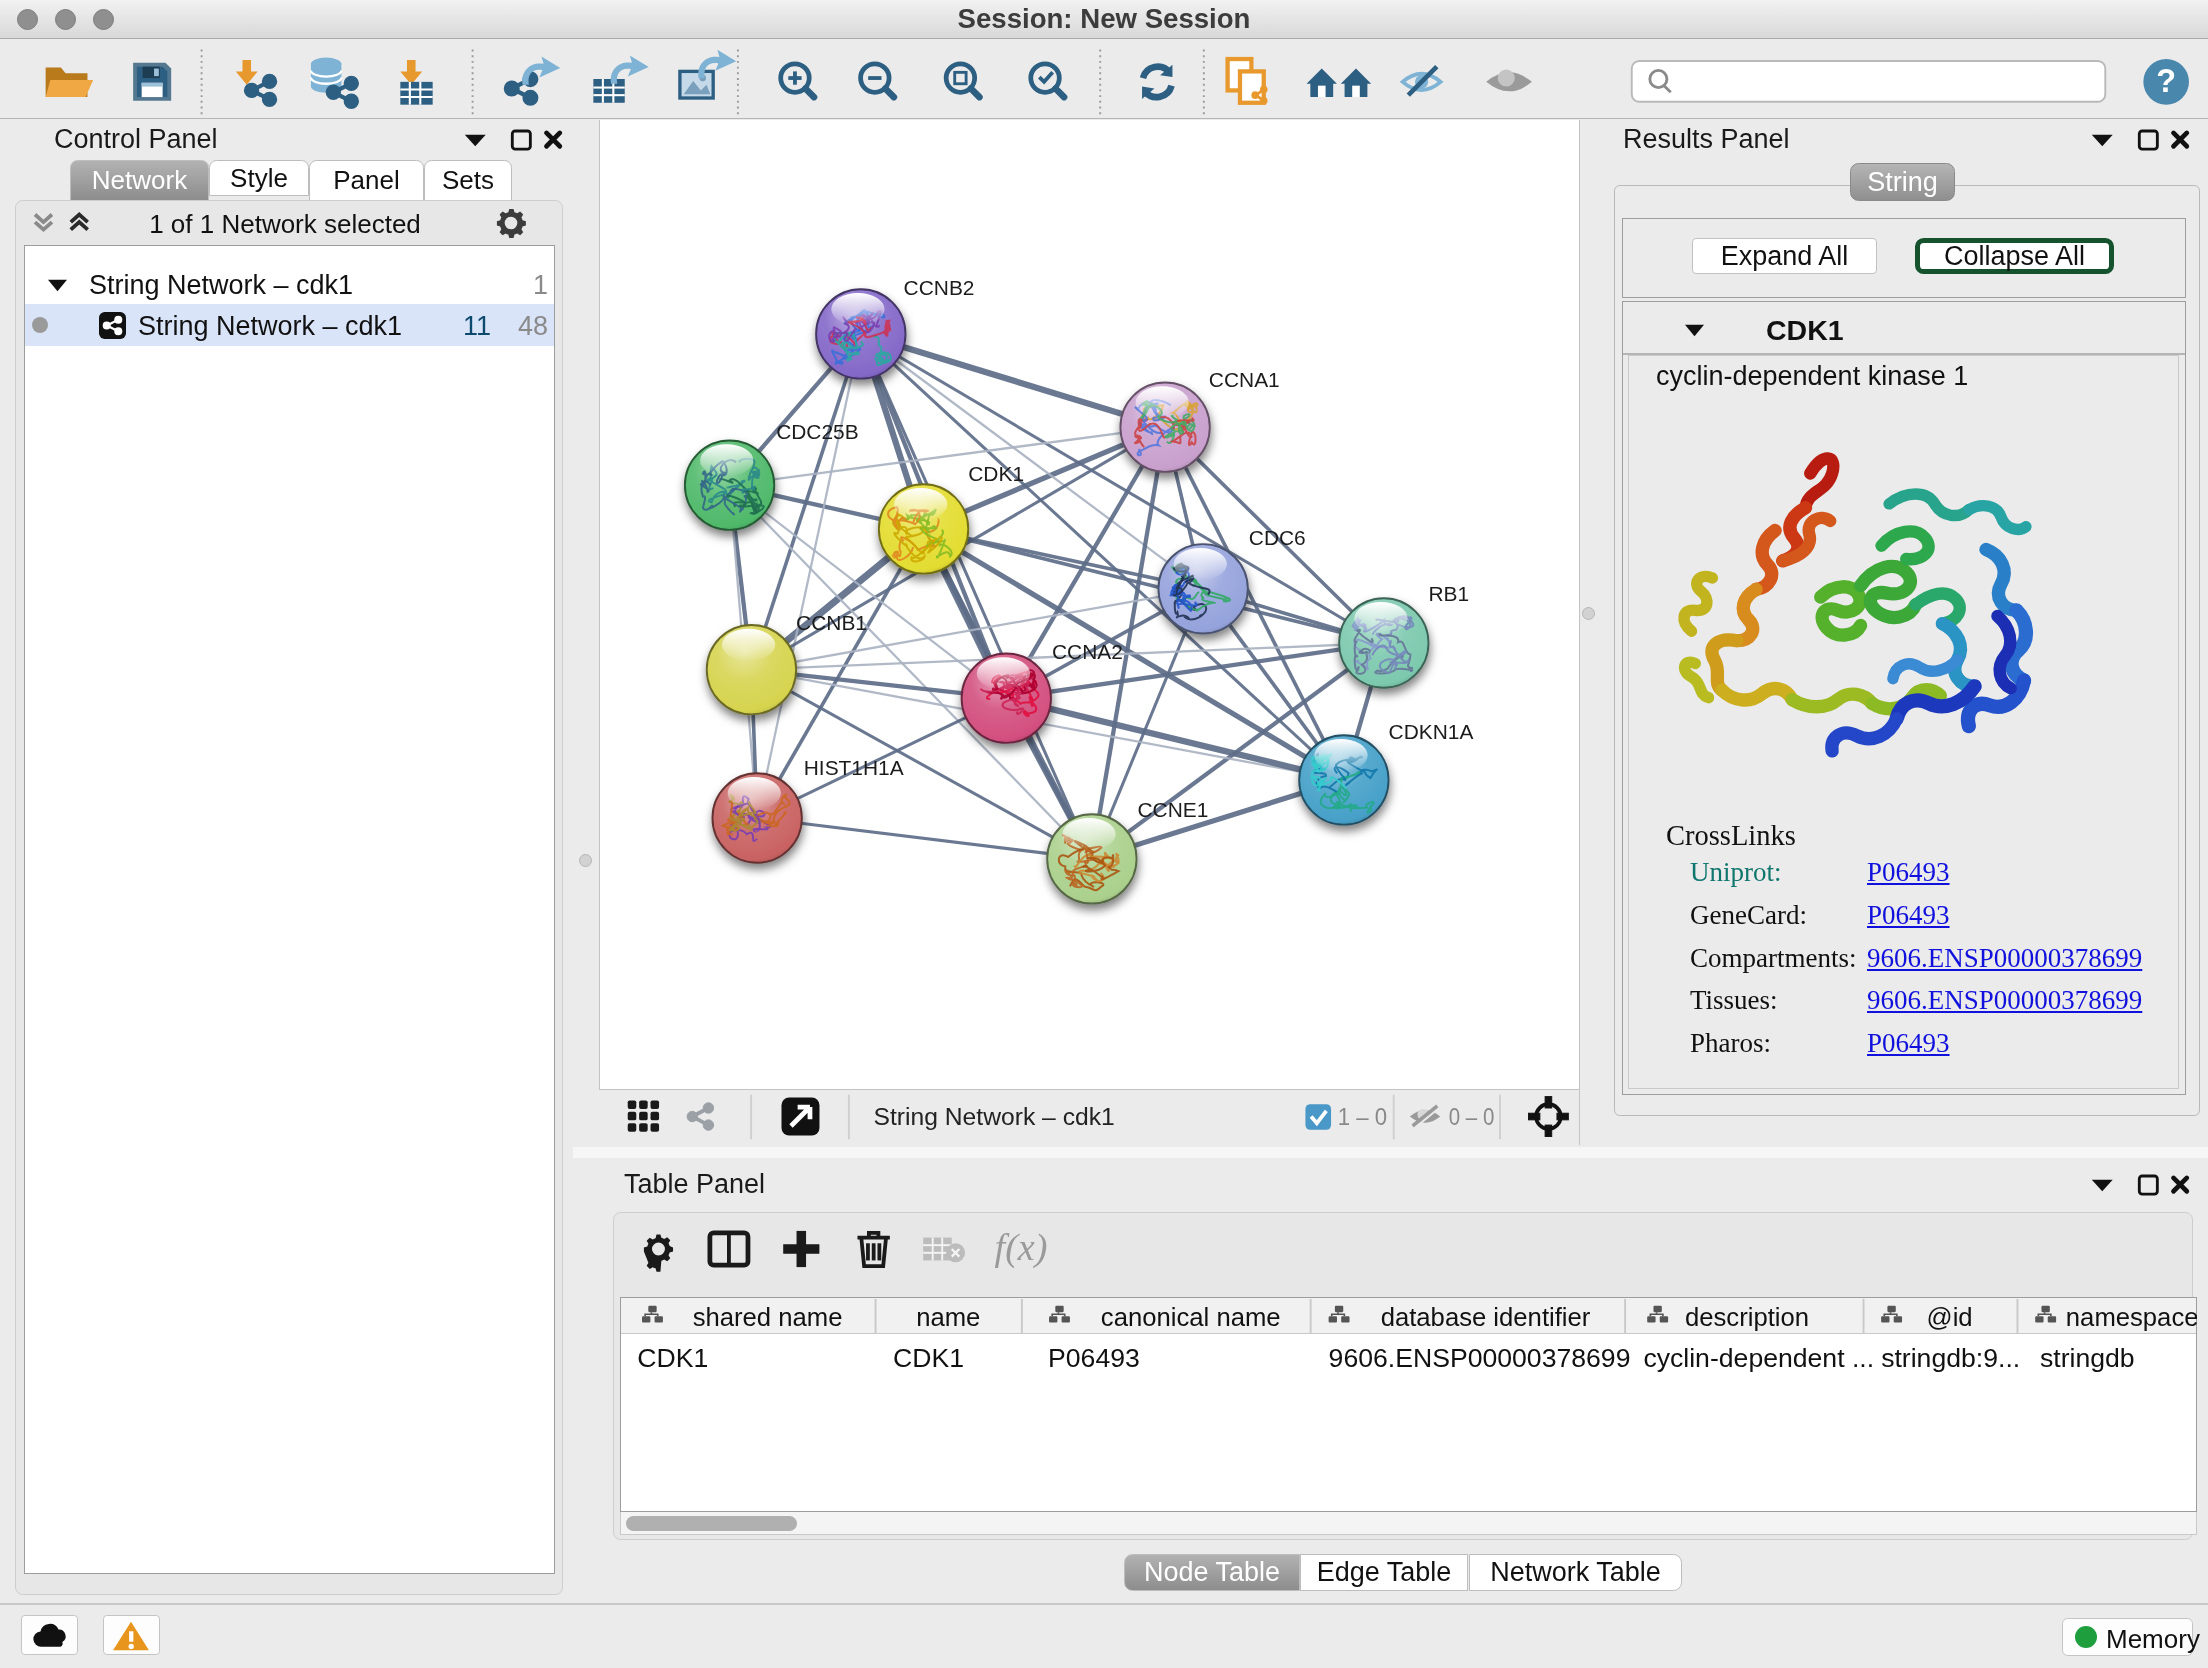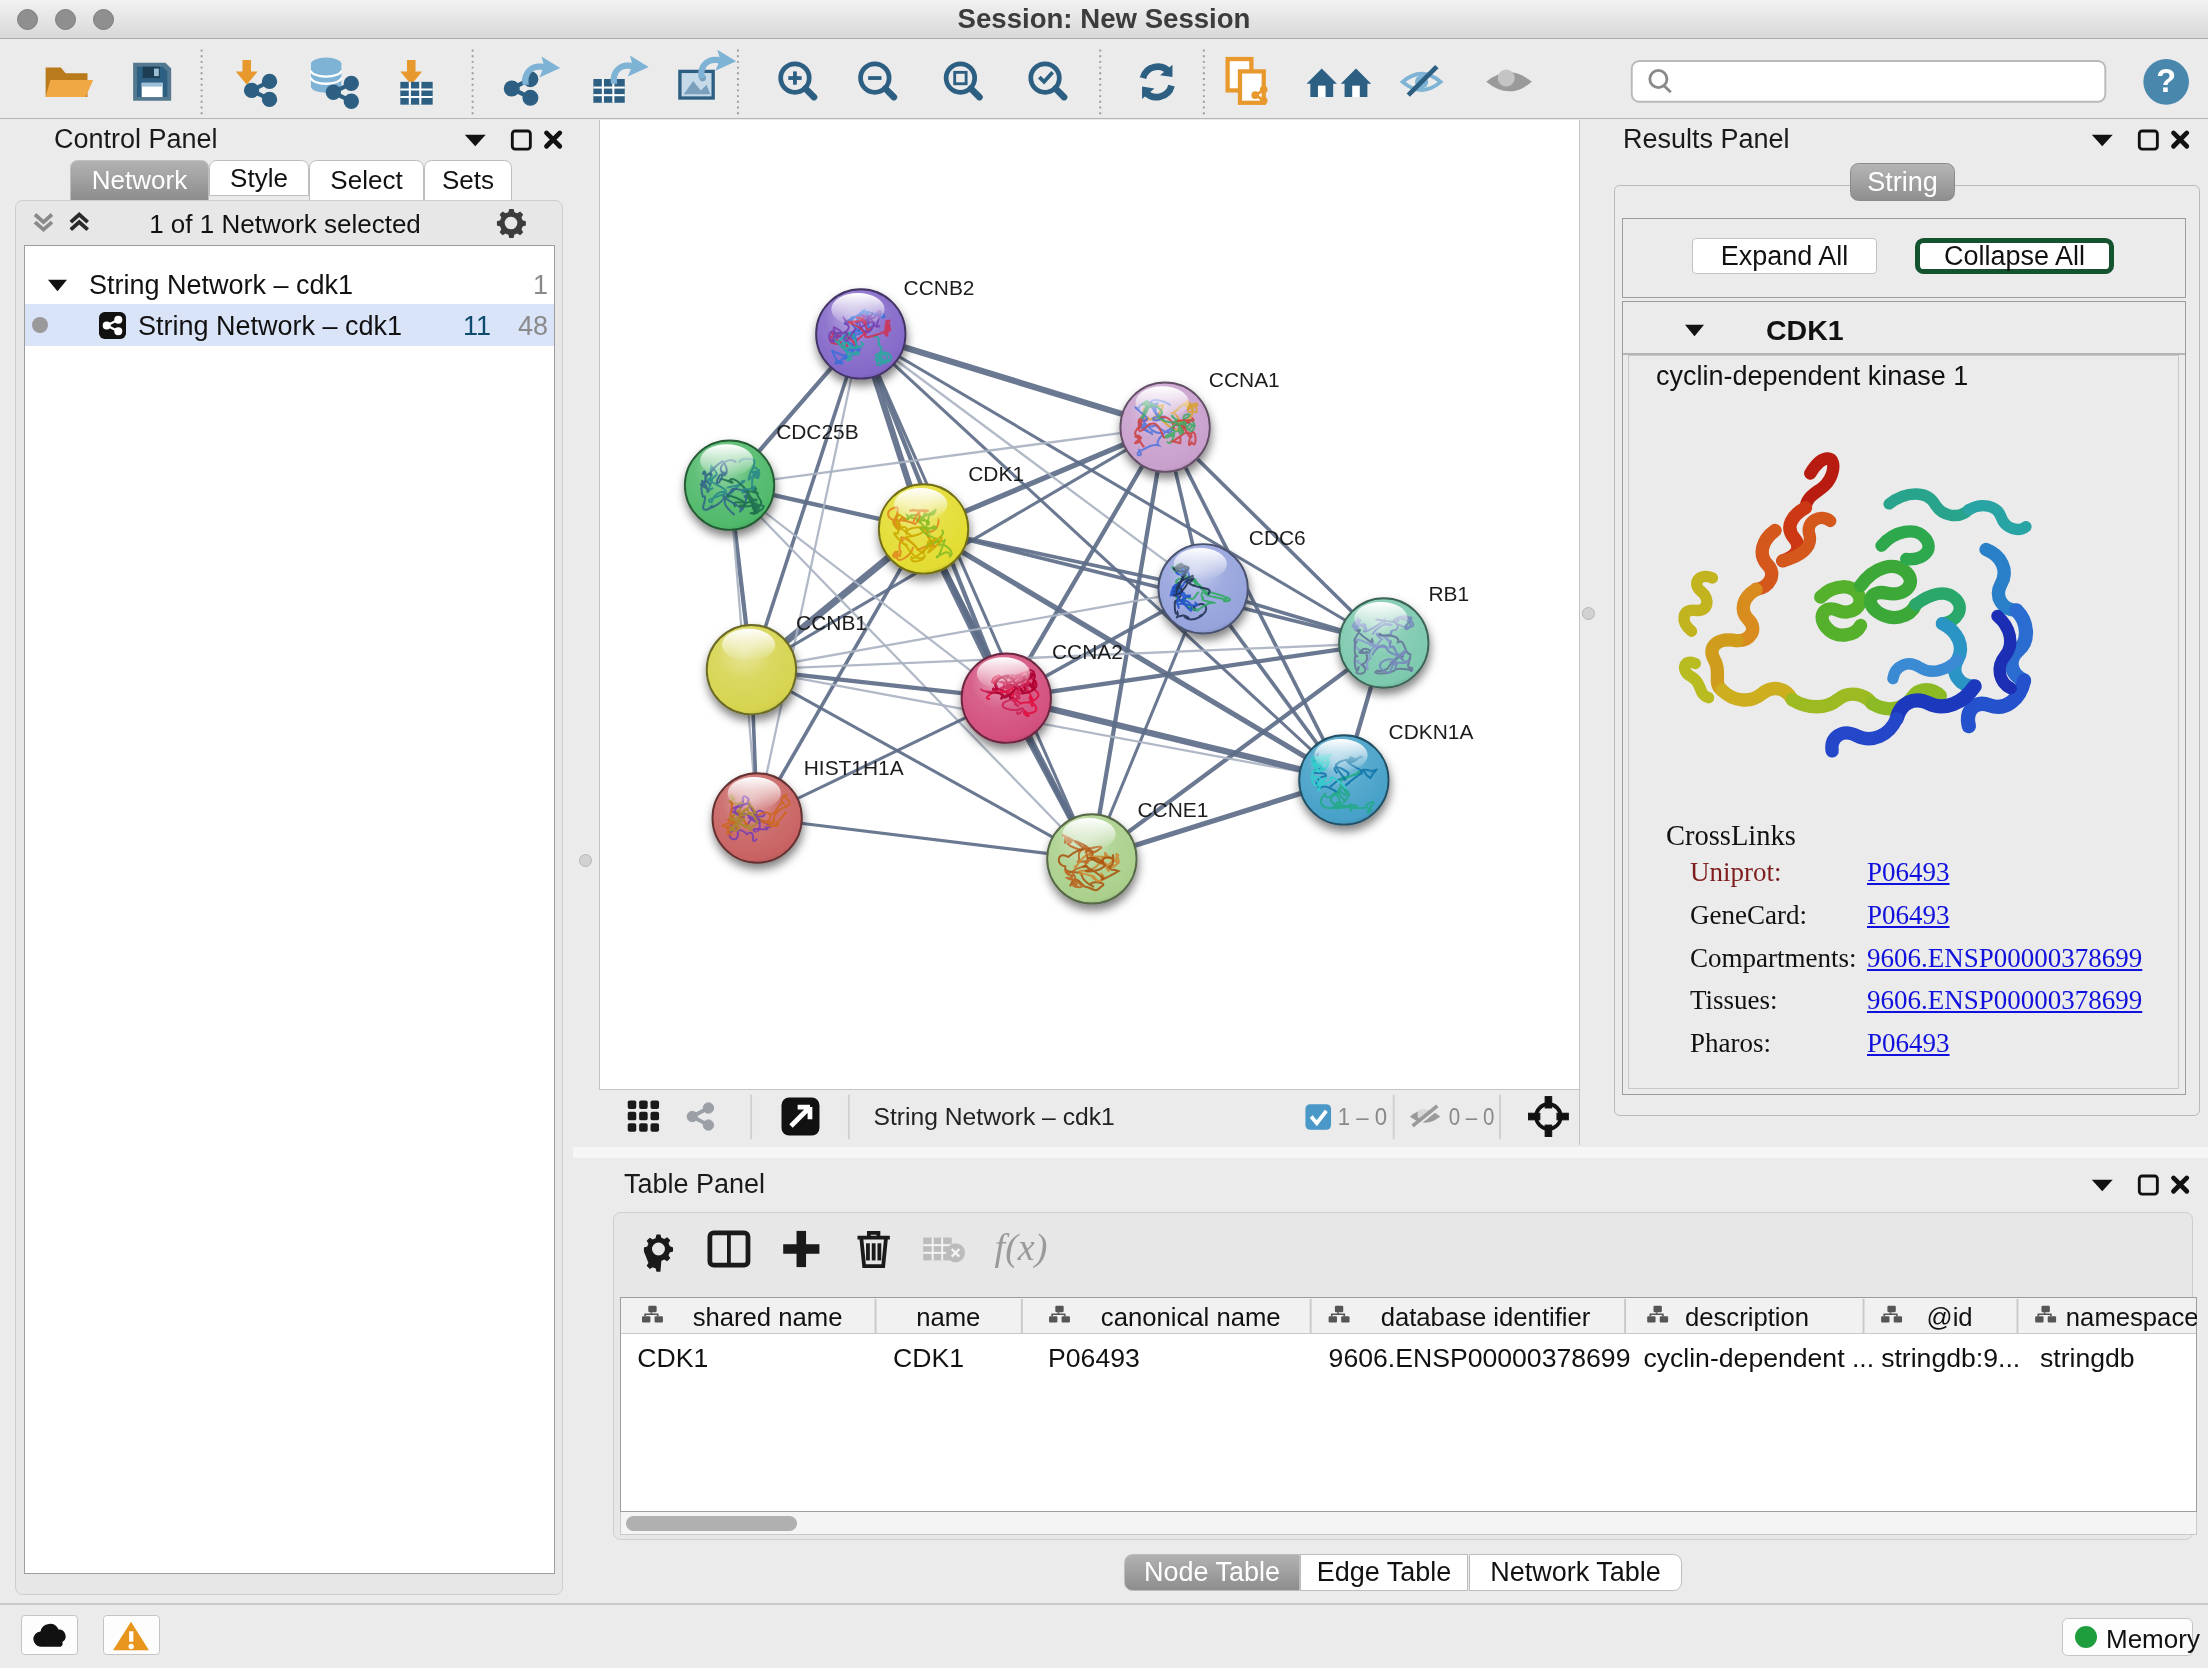--- a/index.html
+++ b/index.html
@@ -179,21 +179,21 @@
 
 <div class="abs pheader" style="left:54px;top:124px">Control Panel</div>
 <svg class="abs" style="left:461px;top:129px" width="114" height="23" viewBox="0 0 120 24">
  <path d="M4 6 L26 6 L15 18 Z" fill="#111"></path>
  <rect x="54" y="2" width="19" height="19" rx="3" fill="none" stroke="#111" stroke-width="3"></rect>
  <path d="M90 4 L104 18 M104 4 L90 18" stroke="#111" stroke-width="5" stroke-linecap="round"></path>
 </svg>
 
 <div style="position:absolute;left:70px;top:160px;width:139px;height:41px;border:1px solid #bdbdbd;border-radius:7.6px 7.6px 0 0;box-sizing:border-box;display:flex;align-items:center;justify-content:center;font-size:26px;background:linear-gradient(#b2b2b2,#8d8d8d);color:#fff;">Network</div>
 <div style="position:absolute;left:209px;top:160px;width:100px;height:36px;border:1px solid #bdbdbd;border-radius:7.6px 7.6px 0 0;box-sizing:border-box;display:flex;align-items:center;justify-content:center;font-size:26px;background:#fff;color:#111;">Style</div>
-<div style="position:absolute;left:309px;top:160px;width:115px;height:41px;border:1px solid #bdbdbd;border-radius:7.6px 7.6px 0 0;box-sizing:border-box;display:flex;align-items:center;justify-content:center;font-size:26px;background:#fff;color:#111;">Select</div>
+<div style="position:absolute;left:309px;top:160px;width:115px;height:41px;border:1px solid #bdbdbd;border-radius:7.6px 7.6px 0 0;box-sizing:border-box;display:flex;align-items:center;justify-content:center;font-size:26px;background:#fff;color:#111;">Panel</div>
 <div style="position:absolute;left:424px;top:160px;width:88px;height:41px;border:1px solid #bdbdbd;border-radius:7.6px 7.6px 0 0;box-sizing:border-box;display:flex;align-items:center;justify-content:center;font-size:26px;background:#fff;color:#111;">Sets</div>
 
 <div class="abs" style="left:15px;top:200px;width:548px;height:1395px;background:#e7e7e7;border:1px solid #cdcdcd;border-radius:7.6px"></div>
 
 <svg class="abs" style="left:28.5px;top:207px" width="76" height="32" viewBox="0 0 80 34">
  <g fill="none" stroke="#8a8a8a" stroke-width="4">
         <path d="M6 8 L15 16 L24 8"></path>
         <path d="M6 16 L15 24 L24 16"></path>
       </g>
  <g fill="none" stroke="#2a2a2a" stroke-width="4">
@@ -628,21 +628,21 @@
 <path d="M340 110 C356 116 364 132 356 146 C348 160 358 174 372 174" stroke="#2a80c8" stroke-width="14"></path>
 <path d="M372 174 C384 186 386 206 374 216 C362 226 366 242 380 248" stroke="#2a6cd0" stroke-width="15"></path>
 <path d="M380 248 C376 268 360 280 344 274 C328 268 318 280 322 296" stroke="#2452cc" stroke-width="15"></path>
 <path d="M328 254 C316 272 296 280 280 272 C264 264 250 272 246 288" stroke="#1c38bc" stroke-width="15"></path>
 <path d="M246 288 C238 306 220 314 204 306 C188 298 176 308 178 322" stroke="#2446c8" stroke-width="14"></path>
 <path d="M352 180 C366 192 370 210 360 222 C350 234 354 250 366 256" stroke="#1c2eb4" stroke-width="13"></path>
 <path d="M310 226 C298 238 282 242 270 234 C258 226 244 232 242 246" stroke="#3a8ad4" stroke-width="12"></path>
 </g>
     </svg>
 <div class="abs" style="left:1666px;top:820px;font-family:'Liberation Serif',serif;font-weight:normal;font-size:28.5px;color:#111">CrossLinks</div>
-<div style="position:absolute;left:1690px;top:857px;width:495px;height:38px;font-family:'Liberation Serif',serif;font-size:27px;color:#7f1d1d">Uniprot:</div>
+<div style="position:absolute;left:1690px;top:857px;width:495px;height:38px;font-family:'Liberation Serif',serif;font-size:27px;color:#0f766e">Uniprot:</div>
     <div style="position:absolute;left:1867px;top:857px;font-family:'Liberation Serif',serif;font-size:27px"><span style="color:#1111dd;text-decoration:underline">P06493</span></div>
 <div style="position:absolute;left:1690px;top:900px;width:495px;height:38px;font-family:'Liberation Serif',serif;font-size:27px;color:#111">GeneCard:</div>
     <div style="position:absolute;left:1867px;top:900px;font-family:'Liberation Serif',serif;font-size:27px"><span style="color:#1111dd;text-decoration:underline">P06493</span></div>
 <div style="position:absolute;left:1690px;top:943px;width:495px;height:38px;font-family:'Liberation Serif',serif;font-size:27px;color:#111">Compartments:</div>
     <div style="position:absolute;left:1867px;top:943px;font-family:'Liberation Serif',serif;font-size:27px"><span style="color:#1111dd;text-decoration:underline">9606.ENSP00000378699</span></div>
 <div style="position:absolute;left:1690px;top:985px;width:495px;height:38px;font-family:'Liberation Serif',serif;font-size:27px;color:#111">Tissues:</div>
     <div style="position:absolute;left:1867px;top:985px;font-family:'Liberation Serif',serif;font-size:27px"><span style="color:#1111dd;text-decoration:underline">9606.ENSP00000378699</span></div>
 <div style="position:absolute;left:1690px;top:1028px;width:495px;height:38px;font-family:'Liberation Serif',serif;font-size:27px;color:#111">Pharos:</div>
     <div style="position:absolute;left:1867px;top:1028px;font-family:'Liberation Serif',serif;font-size:27px"><span style="color:#1111dd;text-decoration:underline">P06493</span></div>
 

